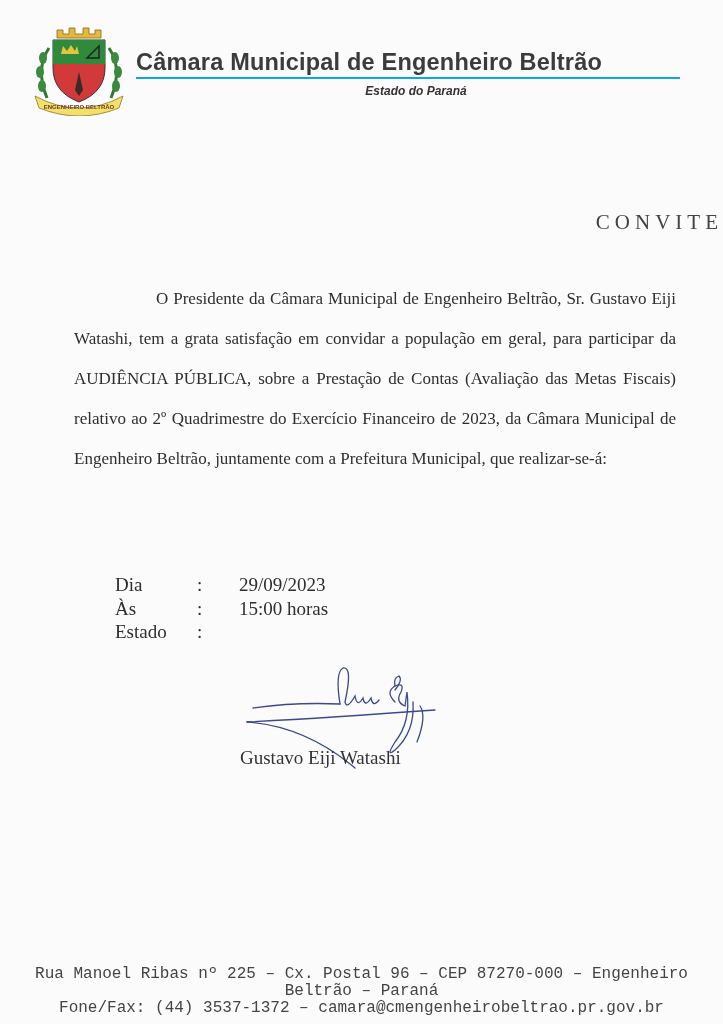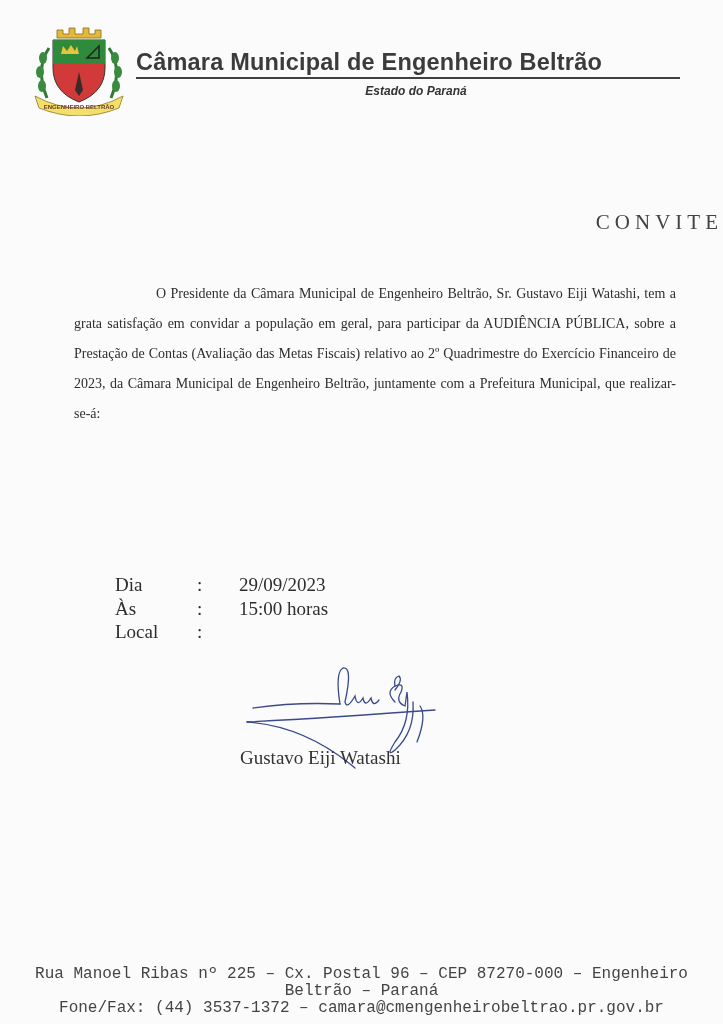--- a/index.html
+++ b/index.html
@@ -5,34 +5,34 @@
   html, body { margin: 0; padding: 0; }
   body {
     width: 723px; height: 1024px; background: #fbfbfb; position: relative; overflow: hidden;
     color: #2a2a2a;
   }
   .logo { position: absolute; left: 27px; top: 24px; width: 104px; height: 92px; }
   .hdr-title {
     position: absolute; left: 136px; top: 48px; width: 544px;
     font-family: "Liberation Sans", sans-serif; font-weight: bold; font-size: 23.5px;
     color: #3b3b3b; letter-spacing: 0.2px; white-space: nowrap;
-    border-bottom: 2px solid #404040; line-height: 29px; padding-bottom: 0;
+    border-bottom: 2px solid #0ea5e9; line-height: 29px; padding-bottom: 0;
   }
   .hdr-sub {
     position: absolute; left: 144px; top: 84px; width: 544px; text-align: center;
     font-family: "Liberation Sans", sans-serif; font-style: italic; font-weight: bold;
     font-size: 12px; color: #333;
   }
   .convite {
     position: absolute; left: 0; width: 723px; top: 210px; text-align: right;
     font-family: "Liberation Serif", serif; font-size: 21px; letter-spacing: 5px; color: #444;
   }
   .body-text {
     position: absolute; left: 74px; top: 279px; width: 602px;
-    font-family: "Liberation Serif", serif; font-size: 14px; line-height: 30px;
+    font-family: "Liberation Serif", serif; font-size: 17px; line-height: 40px;
     text-align: justify; color: #2e2e2e;
   }
   .body-text .indent { display: inline-block; width: 82px; }
   .details { position: absolute; left: 115px; top: 561px; font-family: "Liberation Serif", serif; font-size: 19px; color: #2e2e2e; margin-top: 12px; }
   .details .row { display: flex; height: 23.5px; line-height: 23.5px; }
   .details .lbl { width: 82px; }
   .details .sep { width: 42px; }
   .sig { position: absolute; left: 245px; top: 662px; width: 200px; height: 112px; }
   .signer { position: absolute; left: 240px; top: 746px; width: 266px; 
     font-family: "Liberation Serif", serif; font-size: 19px; line-height: 24px; color: #333; }
@@ -79,21 +79,21 @@
       <span class="lbl">Dia</span>
       <span class="sep">:</span>
       <span>29/09/2023</span>
     </div>
     <div class="row">
       <span class="lbl">Às</span>
       <span class="sep">:</span>
       <span>15:00 horas</span>
     </div>
     <div class="row">
-      <span class="lbl">Local</span>
+      <span class="lbl">Estado</span>
       <span class="sep">:</span>
     </div>
   </div>
 
   <svg class="sig" viewBox="0 0 200 112">
     <g fill="none" stroke="#3a4a8a" stroke-width="1.3" stroke-linecap="round">
       <path d="M2 60 Q80 56 190 48"></path>
       <path d="M8 46 Q50 40 95 42"></path>
       <path d="M95 42 Q90 10 98 6 Q108 4 100 40 Q102 48 110 34 Q112 46 118 36 Q120 46 126 36 Q128 46 134 38"></path>
       <path d="M150 40 Q140 30 150 24 Q160 20 156 30 Q150 40 160 44 L162 30 Q166 60 150 80 Q140 96 150 88 Q170 70 168 40"></path>

